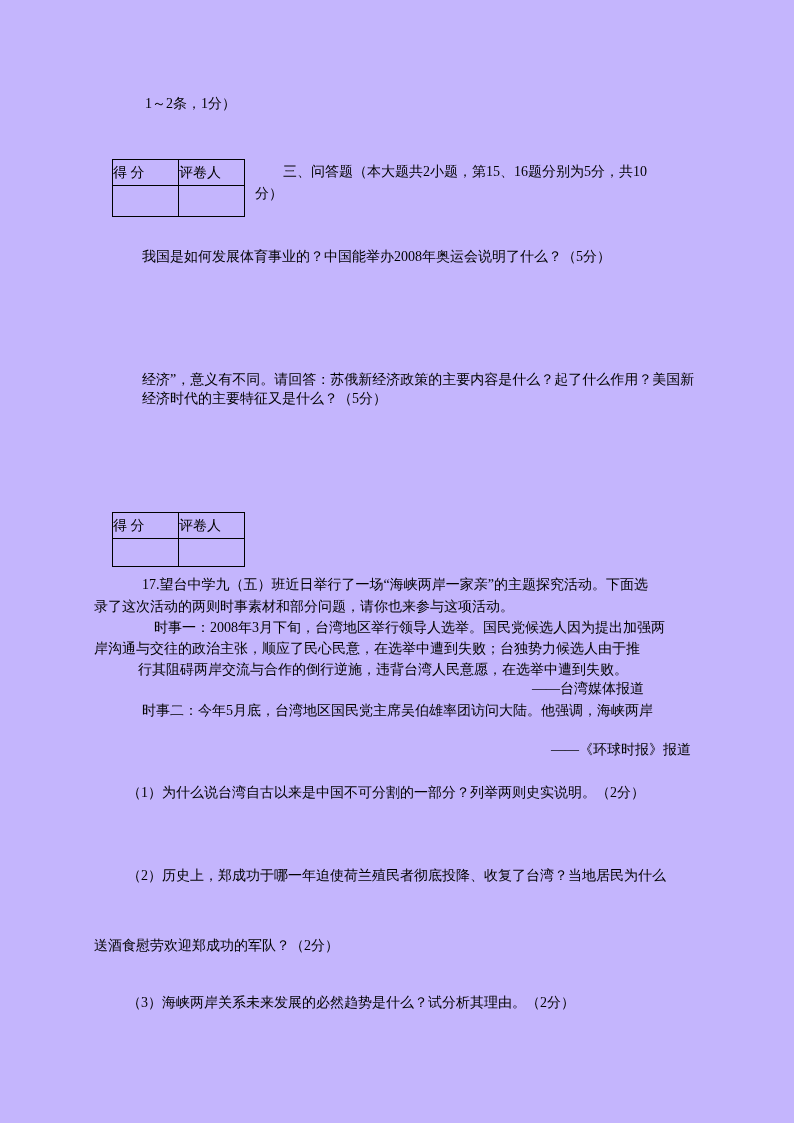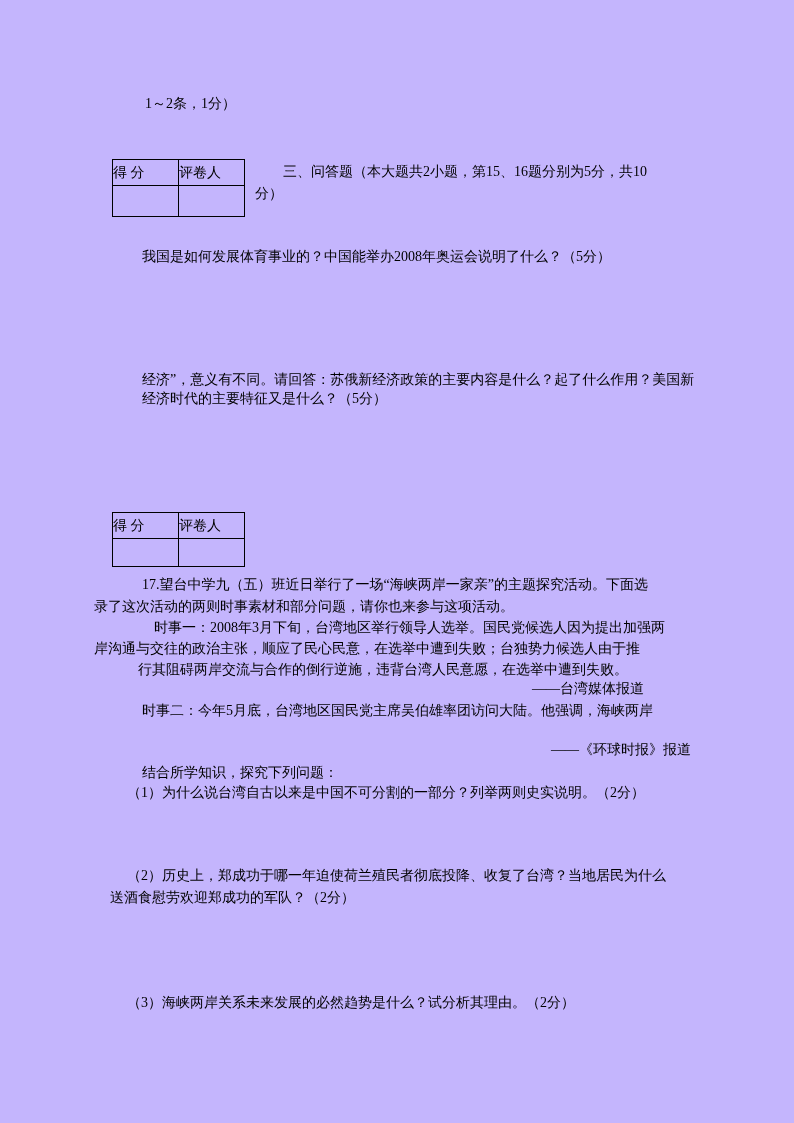--- a/index.html
+++ b/index.html
@@ -82,22 +82,21 @@
   <div class="tline" style="top:597px; left:94px;text-align:right;">录了这次活动的两则时事素材和部分问题，请你也来参与这项活动。</div>
 
   <div class="tline" style="top:618px; left:142px;margin-left:12px;">时事一：2008年3月下旬，台湾地区举行领导人选举。国民党候选人因为提出加强两</div>
   <div class="tline" style="top:639px; left:94px;">岸沟通与交往的政治主张，顺应了民心民意，在选举中遭到失败；台独势力候选人由于推</div>
   <div class="tline" style="top:660px; left:94px;margin-left:44px;">行其阻碍两岸交流与合作的倒行逆施，违背台湾人民意愿，在选举中遭到失败。</div>
   <div class="tline" style="top:679px; left:532px;">——台湾媒体报道</div>
 
   <div class="tline" style="top:701px; left:142px;">时事二：今年5月底，台湾地区国民党主席吴伯雄率团访问大陆。他强调，海峡两岸</div>
   <div class="tline" style="top:740px; left:540px;margin-left:11px;">——《环球时报》报道</div>
 
-  <div class="tline" style="top:763px; left:142px;">结合所学知识，探究下列问题：</div>
 
   <div class="tline" style="top:783px; left:127px;">（1）为什么说台湾自古以来是中国不可分割的一部分？列举两则史实说明。（2分）</div>
 
   <div class="tline" style="top:866px; left:127px;">（2）历史上，郑成功于哪一年迫使荷兰殖民者彻底投降、收复了台湾？当地居民为什么</div>
-  <div class="tline" style="top:888px; left:94px;margin-left:16px;">送酒食慰劳欢迎郑成功的军队？（2分）</div>
+  <div class="tline" style="top:936px; left:94px;">送酒食慰劳欢迎郑成功的军队？（2分）</div>
 
   <div class="tline" style="top:993px; left:127px;">（3）海峡两岸关系未来发展的必然趋势是什么？试分析其理由。（2分）</div>
 
 </div>
 
 </body></html>

